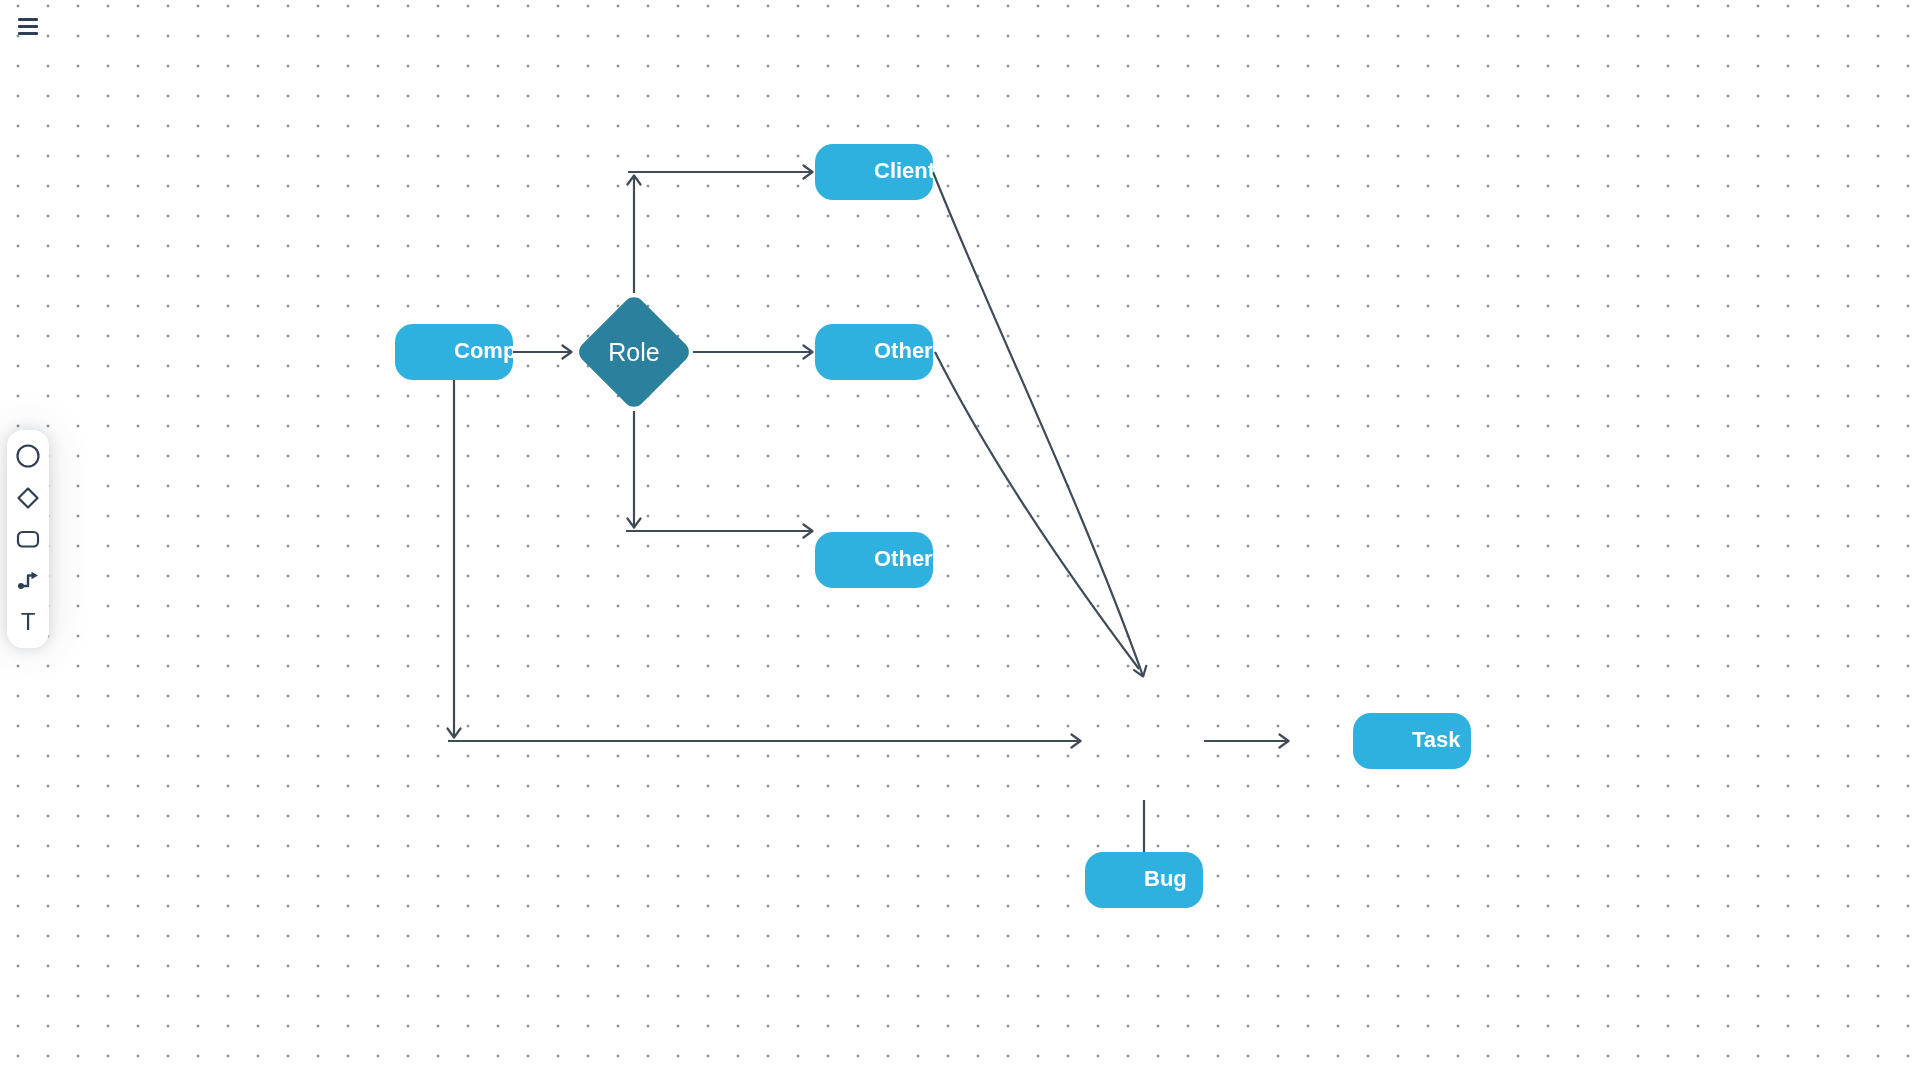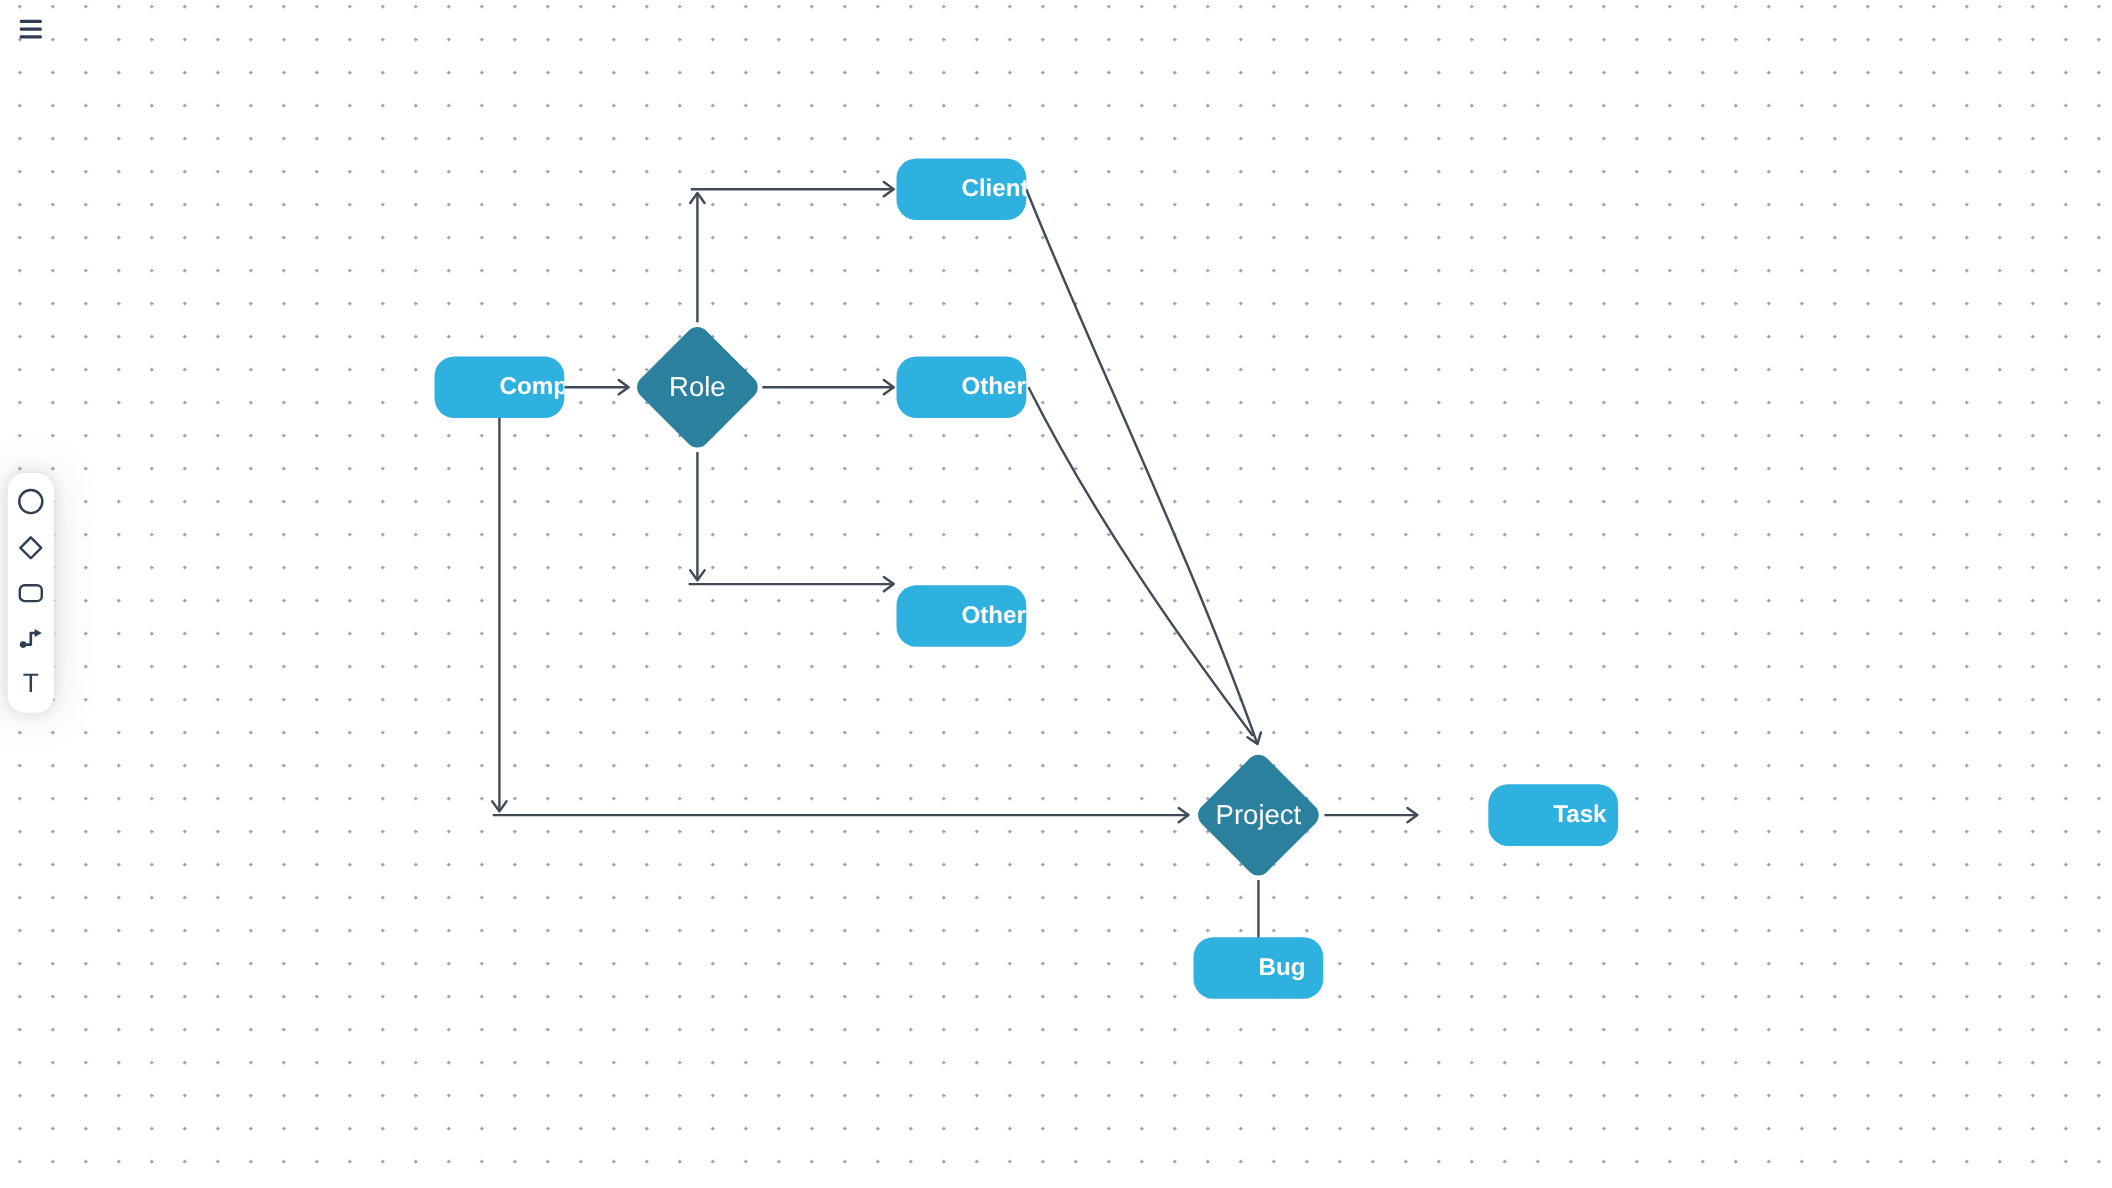--- a/index.html
+++ b/index.html
@@ -158,24 +158,20 @@
   </div>
 
   <div class="node rect-node" style="left:815px; top:324px;">
     <span class="label">Other</span>
   </div>
 
   <div class="node rect-node" style="left:815px; top:532px;">
     <span class="label">Other</span>
   </div>
 
-  <div class="node diamond-node" style="left:1085px; top:682px;">
-    <div class="fill"></div>
-    <span class="label">Project</span>
-  </div>
 
   <div class="node rect-node" style="left:1353px; top:713px;text-align:right;">
     <span class="label">Task</span>
   </div>
 
   <div class="node rect-node" style="left:1085px; top:852px;">
     <span class="label">Bug</span>
   </div>
 
 </div>

